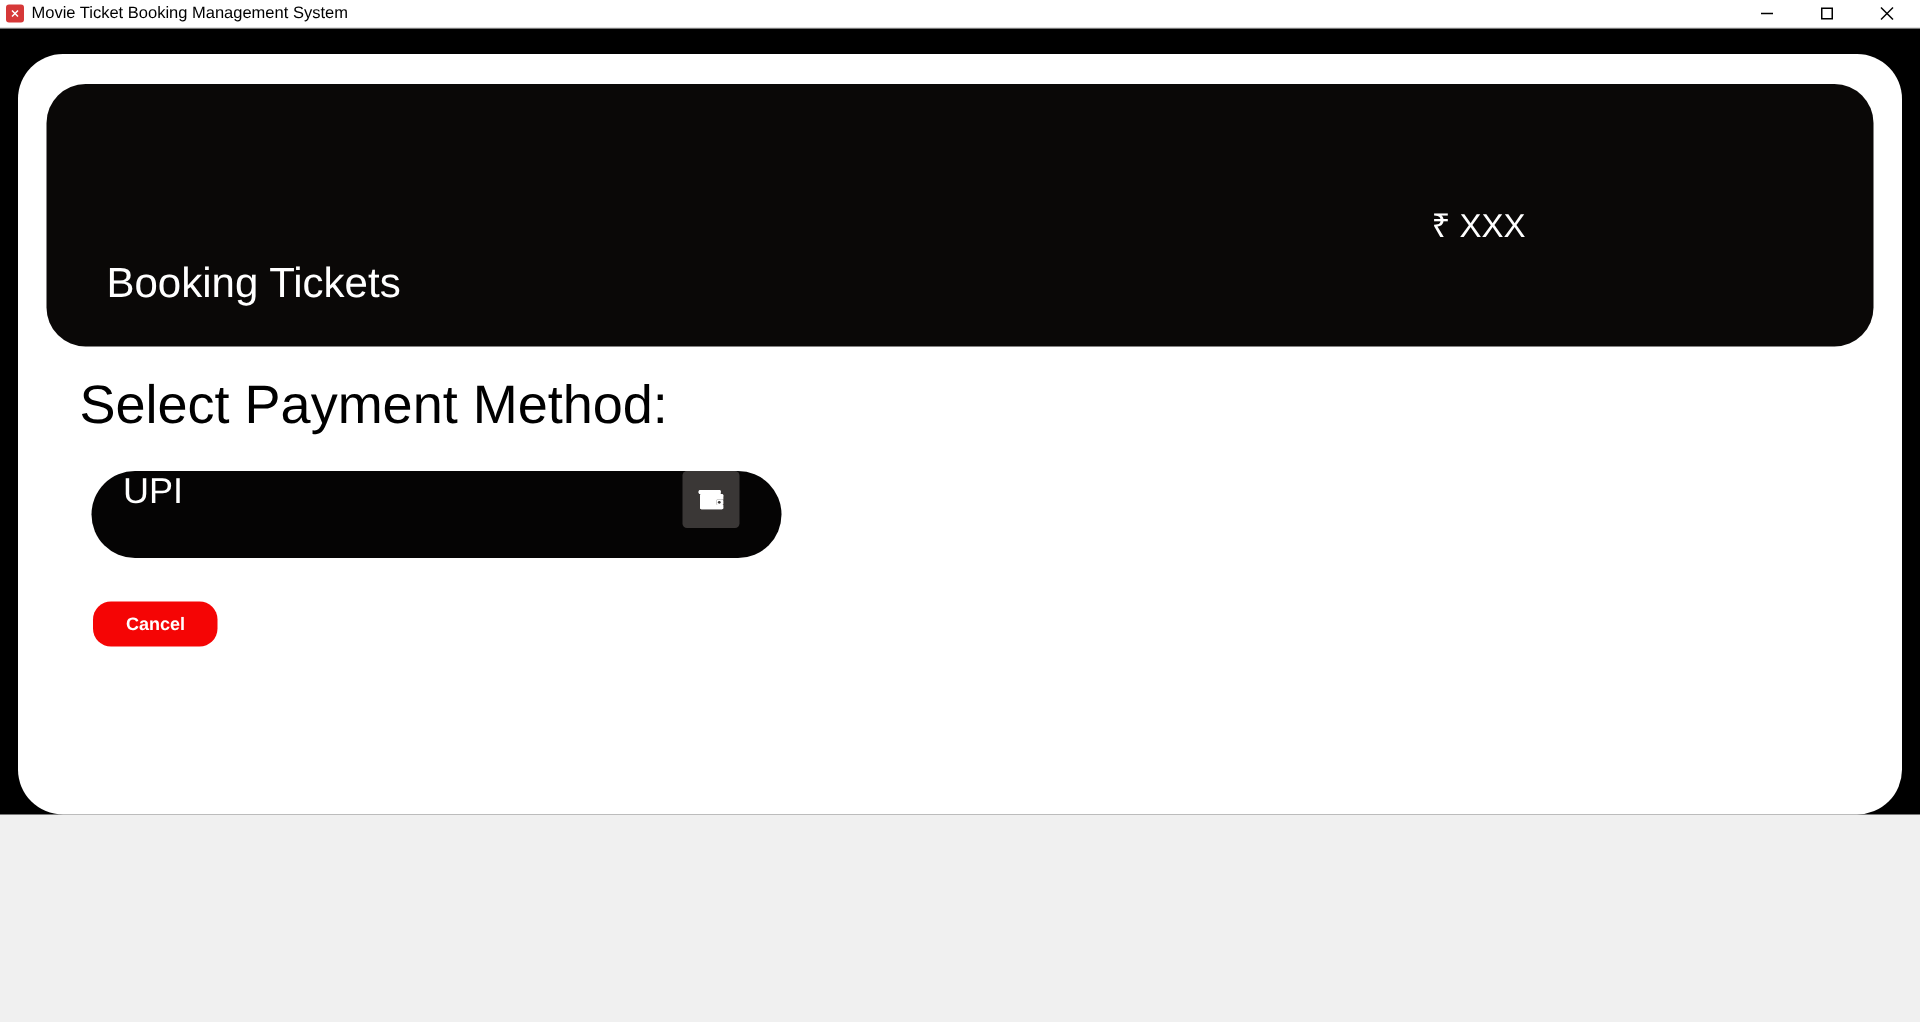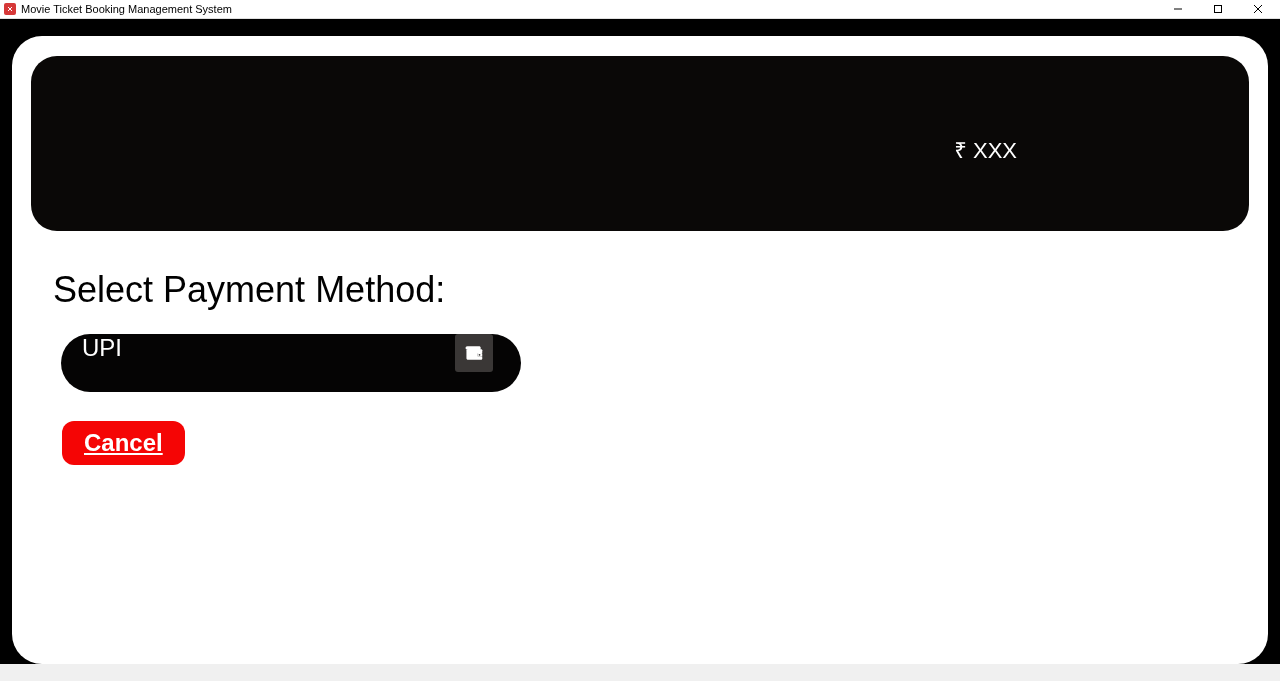--- a/index.html
+++ b/index.html
@@ -60,21 +60,21 @@
       display: flex;
       align-items: center;
       justify-content: center;
       cursor: pointer;
       font-size: 10px;
     }
 
     
     .app-background {
       background: #000000;
-      height: 645px;
+      height: 524px;
       padding: 17px 12px 0 12px;
     }
 
     
     .content-card {
       background: #ffffff;
       border-radius: 30px;
       height: 100%;
       padding: 20px 19px 0 19px;
     }
@@ -102,21 +102,21 @@
       bottom: 26px;
       left: 40px;
       color: #ffffff;
       font-size: 28px;
       font-weight: 400;
     }
 
     
     .payment-section {
       padding-left: 22px;
-      padding-top: 38px;
+      padding-top: 18px;
     }
 
     .payment-heading {
       font-size: 36px;
       font-weight: 400;
       color: #000;
       margin-bottom: 23px;
     }
 
     .payment-option {
@@ -151,29 +151,28 @@
 
     .payment-icon-box svg {
       width: 22px;
       height: 22px;
       fill: #ffffff;
     }
 
     .cancel-button {
       background: #f50505;
       color: #ffffff;
-      font-size: 24px;
+      font-size: 12px;
       font-weight: 600;
       border: none;
       border-radius: 12px;
       padding: 8px 22px;
       margin-top: 9px;
       margin-left: 9px;
       cursor: pointer;
-      text-decoration: underline;
     }
   </style>
 </head>
 <body>
 
 <div class="title-bar">
   <div class="title-bar-icon">
     <svg viewBox="0 0 24 24">
         <path fill="#fff" d="M6 6 L18 18 M6 18 L18 6" stroke="#fff" stroke-width="3"></path>
       </svg>
@@ -197,20 +196,21 @@
         </svg>
     </div>
   </div>
 </div>
 
 <div class="app-background">
   <div class="content-card">
 
     <div class="header-panel">
       <div class="price-text">₹ XXX</div>
+      <div class="booking-title">Booking Tickets</div>
     </div>
 
     <div class="payment-section">
       <div class="payment-heading">Select Payment Method:</div>
 
       <div class="payment-option">
         <span class="payment-option-label">UPI</span>
         <span class="payment-icon-box">
           <svg viewBox="0 0 24 24">
             <path d="M3 7 C3 5.9 3.9 5 5 5 L18 5 C18.6 5 19 5.4 19 6 L19 8 L5 8 C4.4 8 4 8.4 4 9 L4 18 C4 18.6 4.4 19 5 19 L20 19 C20.6 19 21 18.6 21 18 L21 10 C21 9.4 20.6 9 20 9 L5 9 L5 8 L19 8 L19 9 L21 9 L21 18 L5 18 L5 9 M21 12 L17 12 C16.4 12 16 12.4 16 13 L16 15 C16 15.6 16.4 16 17 16 L21 16 Z M18 13.2 C18.4 13.2 18.8 13.6 18.8 14 C18.8 14.4 18.4 14.8 18 14.8 C17.6 14.8 17.2 14.4 17.2 14 C17.2 13.6 17.6 13.2 18 13.2 Z"></path>

